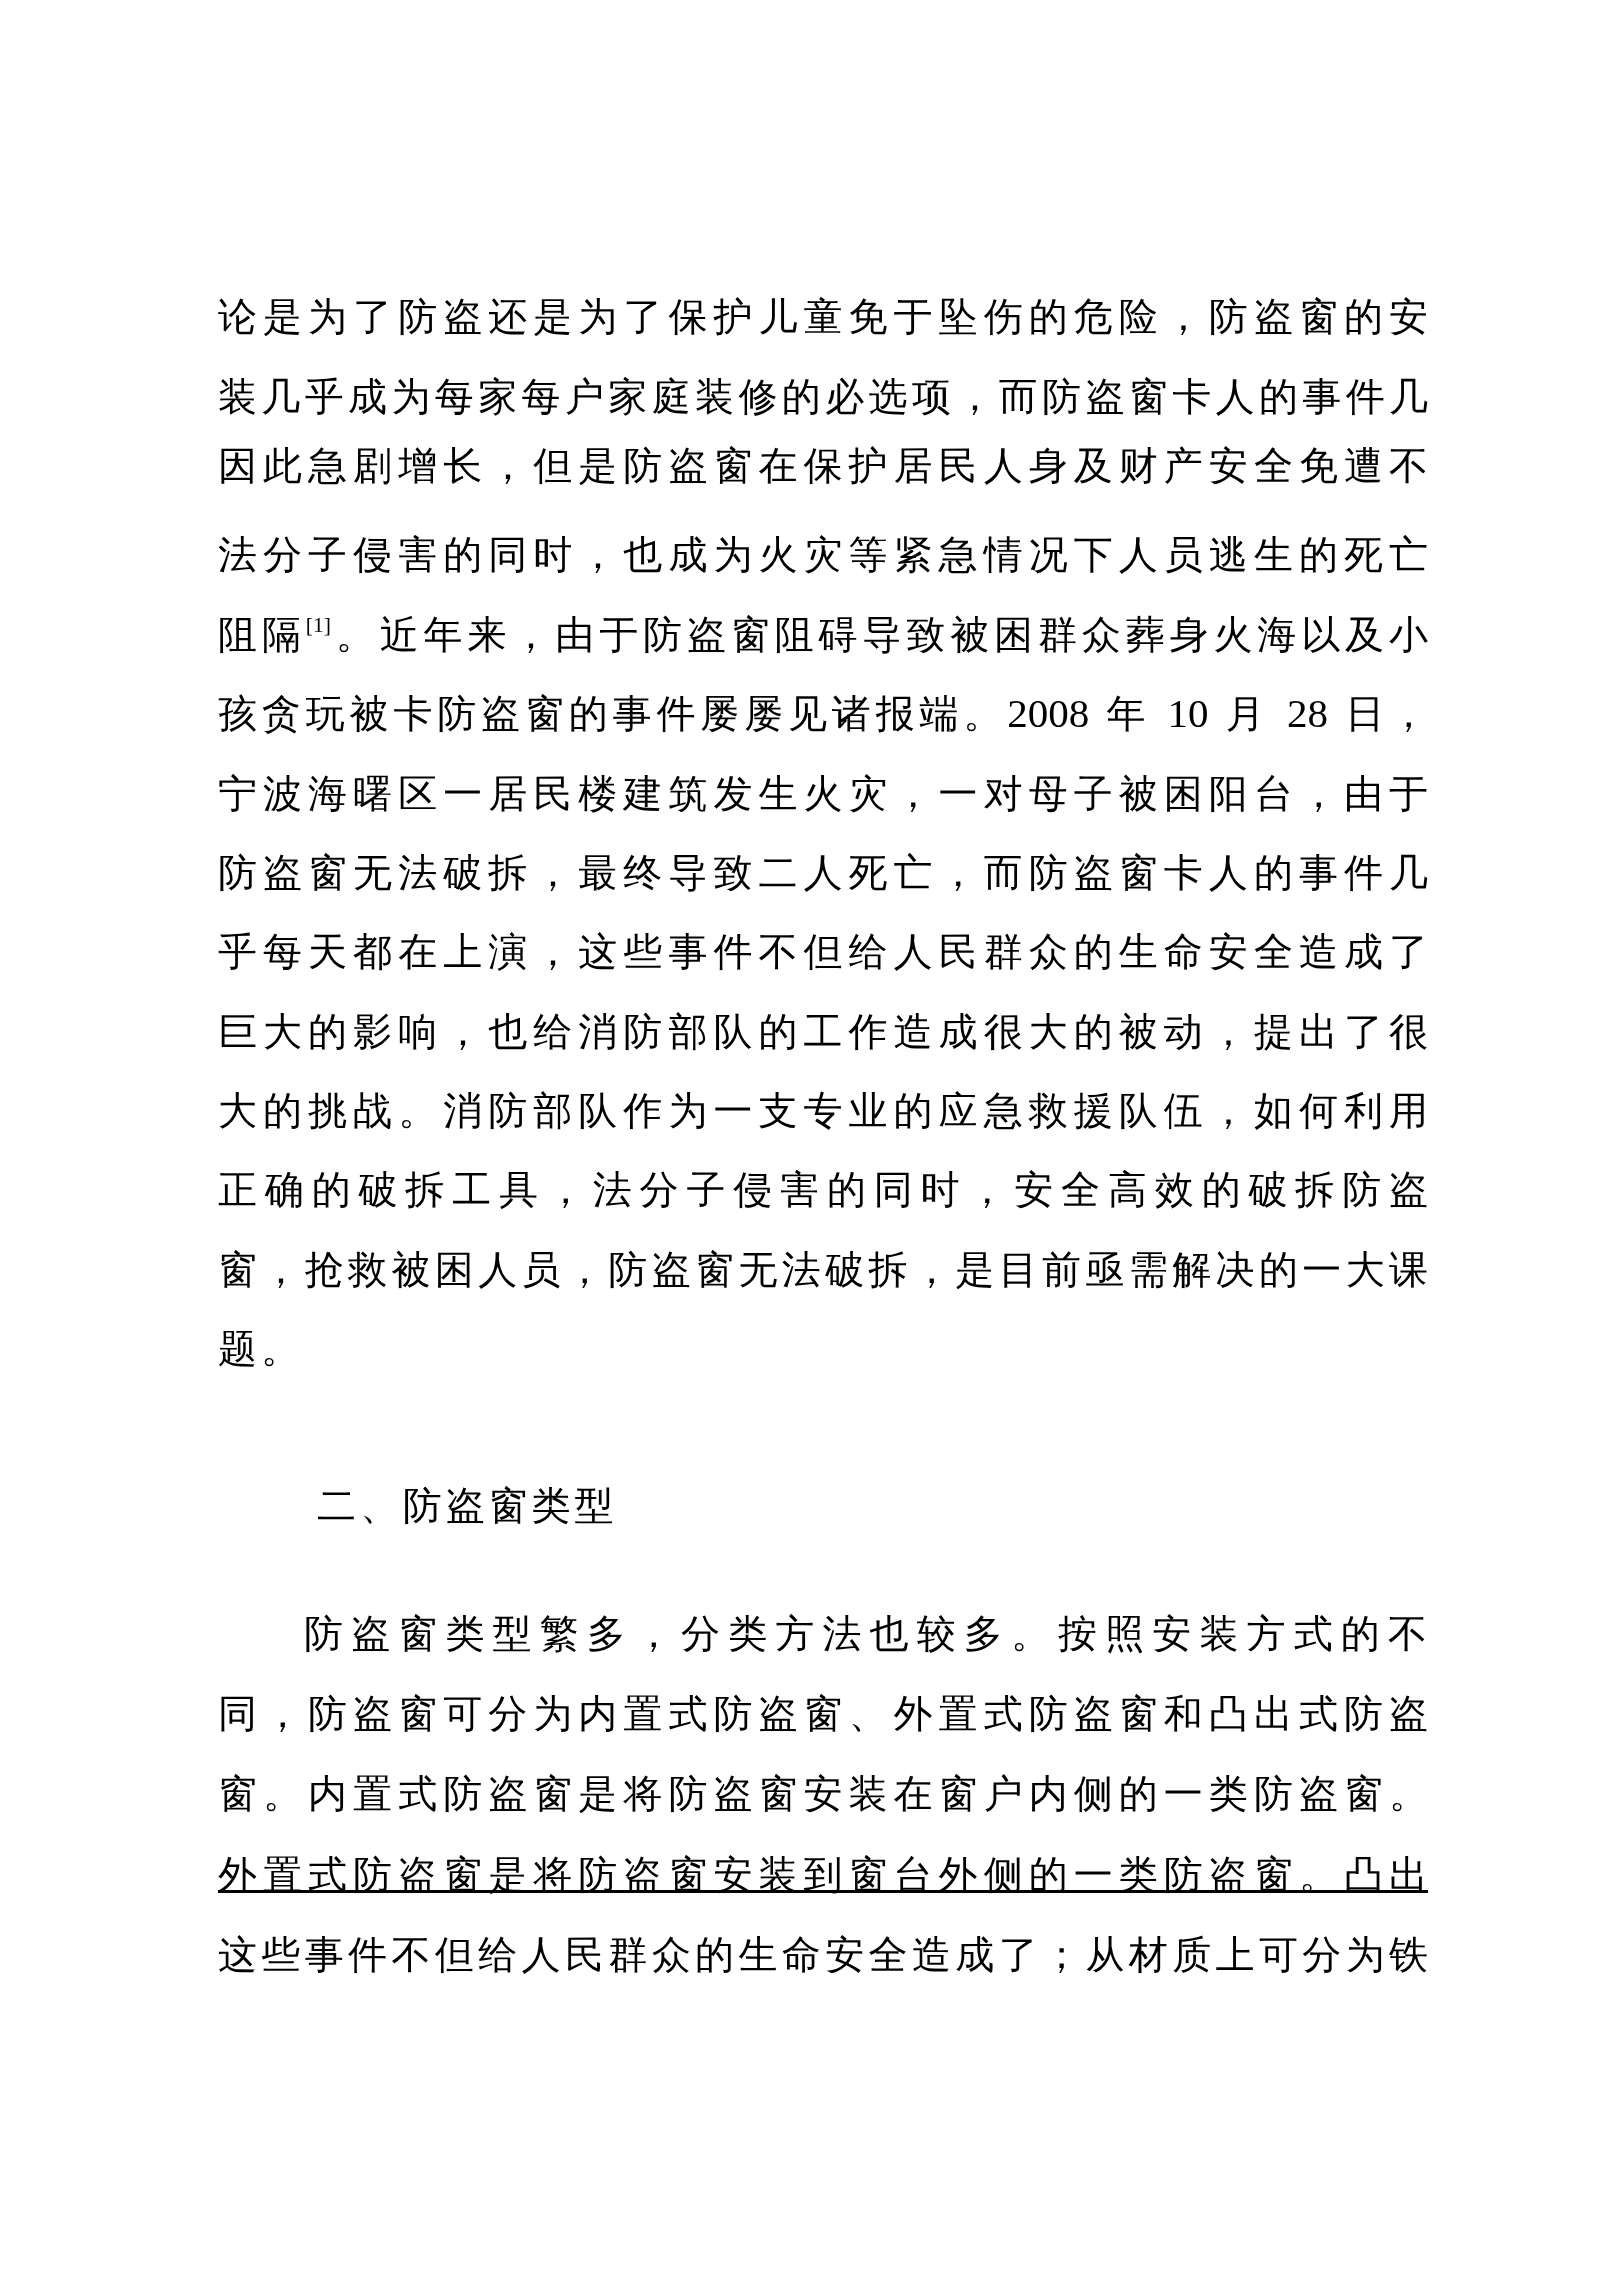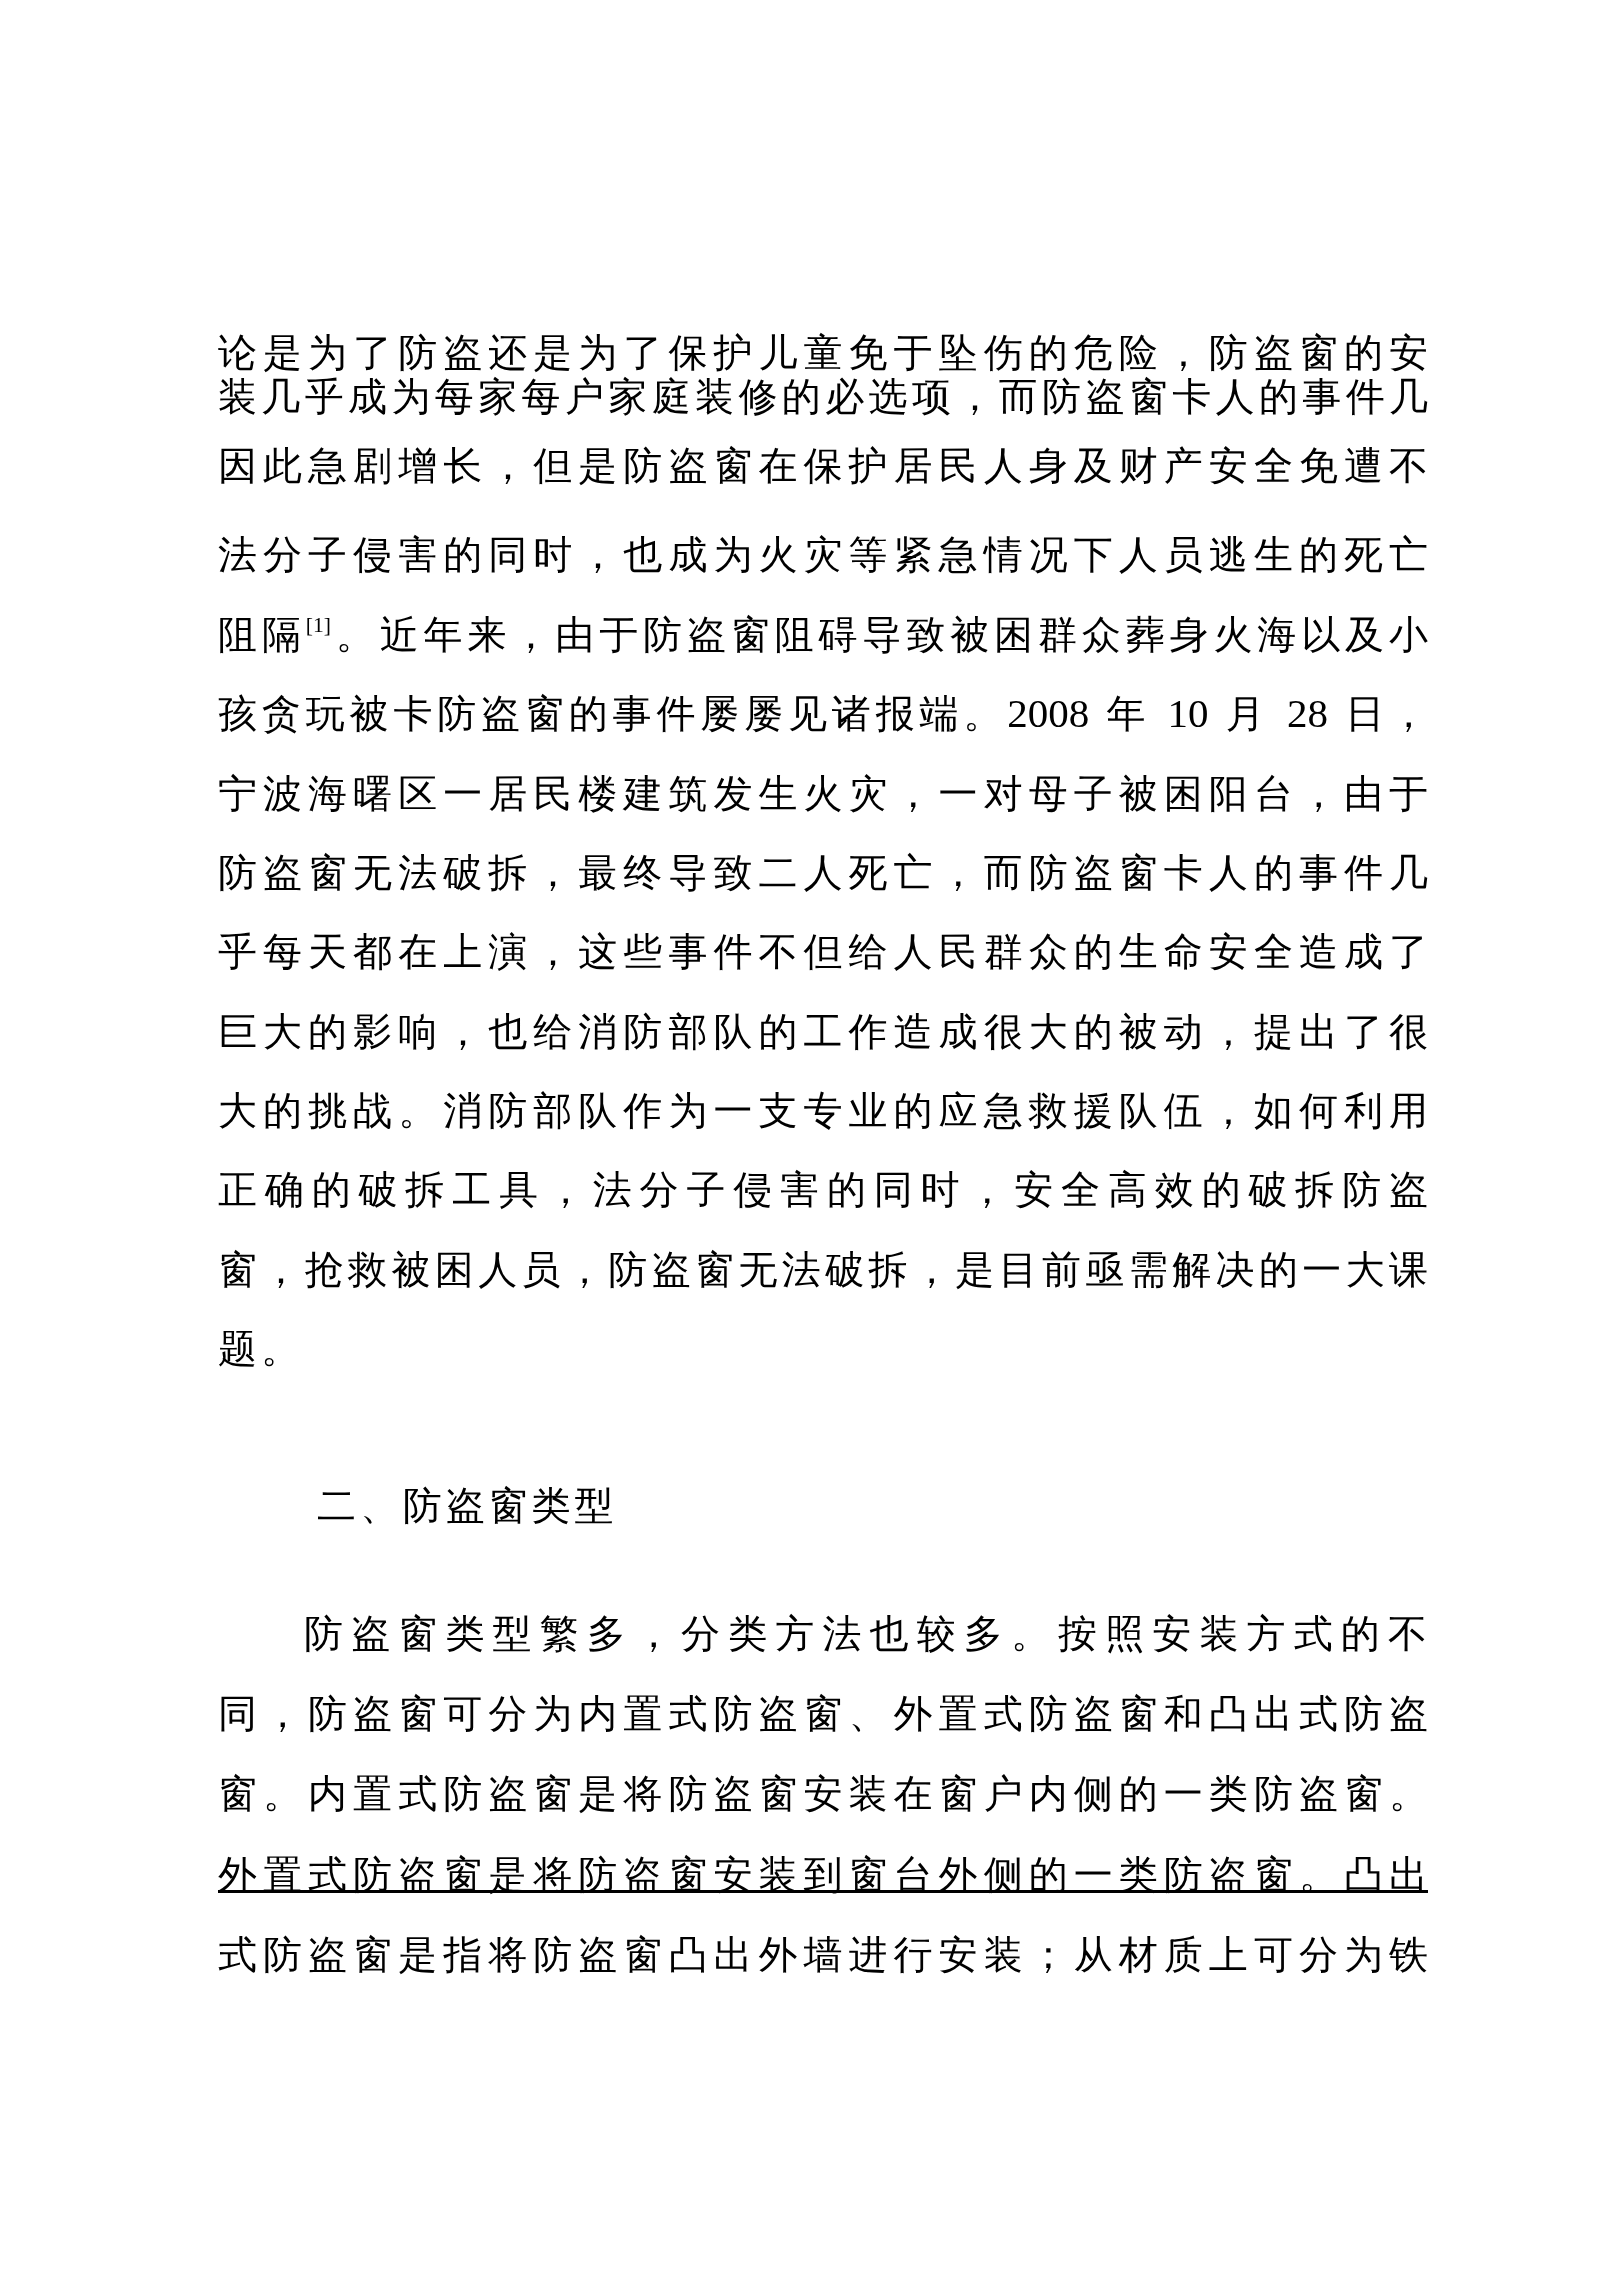--- a/index.html
+++ b/index.html
@@ -65,21 +65,21 @@
       letter-spacing: 3.9px;
       white-space: nowrap;
     }
   </style>
 </head>
 <body>
 
 <div class="page">
 
   <div>
-    <div class="line" style="top:287px;margin-top:36px;">论是为了防盗还是为了保护儿童免于坠伤的危险，防盗窗的安</div>
+    <div class="line" style="top:287px;">论是为了防盗还是为了保护儿童免于坠伤的危险，防盗窗的安</div>
     <div class="line" style="top:367px;">装几乎成为每家每户家庭装修的必选项，而防盗窗卡人的事件几</div>
     <div class="line" style="top:436px;">因此急剧增长，但是防盗窗在保护居民人身及财产安全免遭不</div>
     <div class="line" style="top:525px;">法分子侵害的同时，也成为火灾等紧急情况下人员逃生的死亡</div>
 
     <div class="line" style="top:605px;">
       <span>阻隔</span><sup class="cite">[1]</sup><span>。</span><span>近年来，由于防盗窗阻碍导致被困群众葬身火海以及小</span>
     </div>
 
     <div class="line" style="top:684px;">
       <span>孩贪玩被卡防盗窗的事件屡屡见诸报端。</span><span class="num">2008</span> <span>年</span> <span class="num">10</span> <span>月</span> <span class="num">28</span> <span>日，</span>
@@ -95,17 +95,17 @@
     <div class="line short" style="top:1319px;">题。</div>
   </div>
 
   <div class="heading">二、防盗窗类型</div>
 
   <div>
     <div class="line indent" style="top:1604px;">防盗窗类型繁多，分类方法也较多。按照安装方式的不</div>
     <div class="line" style="top:1684px;">同，防盗窗可分为内置式防盗窗、外置式防盗窗和凸出式防盗</div>
     <div class="line" style="top:1764px;">窗。内置式防盗窗是将防盗窗安装在窗户内侧的一类防盗窗。</div>
     <div class="line" style="top:1845px;text-decoration:underline;">外置式防盗窗是将防盗窗安装到窗台外侧的一类防盗窗。凸出</div>
-    <div class="line" style="top:1925px;">式防盗窗是指将防盗窗凸出外墙进行安装；从材质上可分为铁</div>
+    <div class="line" style="top:1925px;">这些事件不但给人民群众的生命安全造成了；从材质上可分为铁</div>
   </div>
 
 </div>
 
 
 </body></html>

